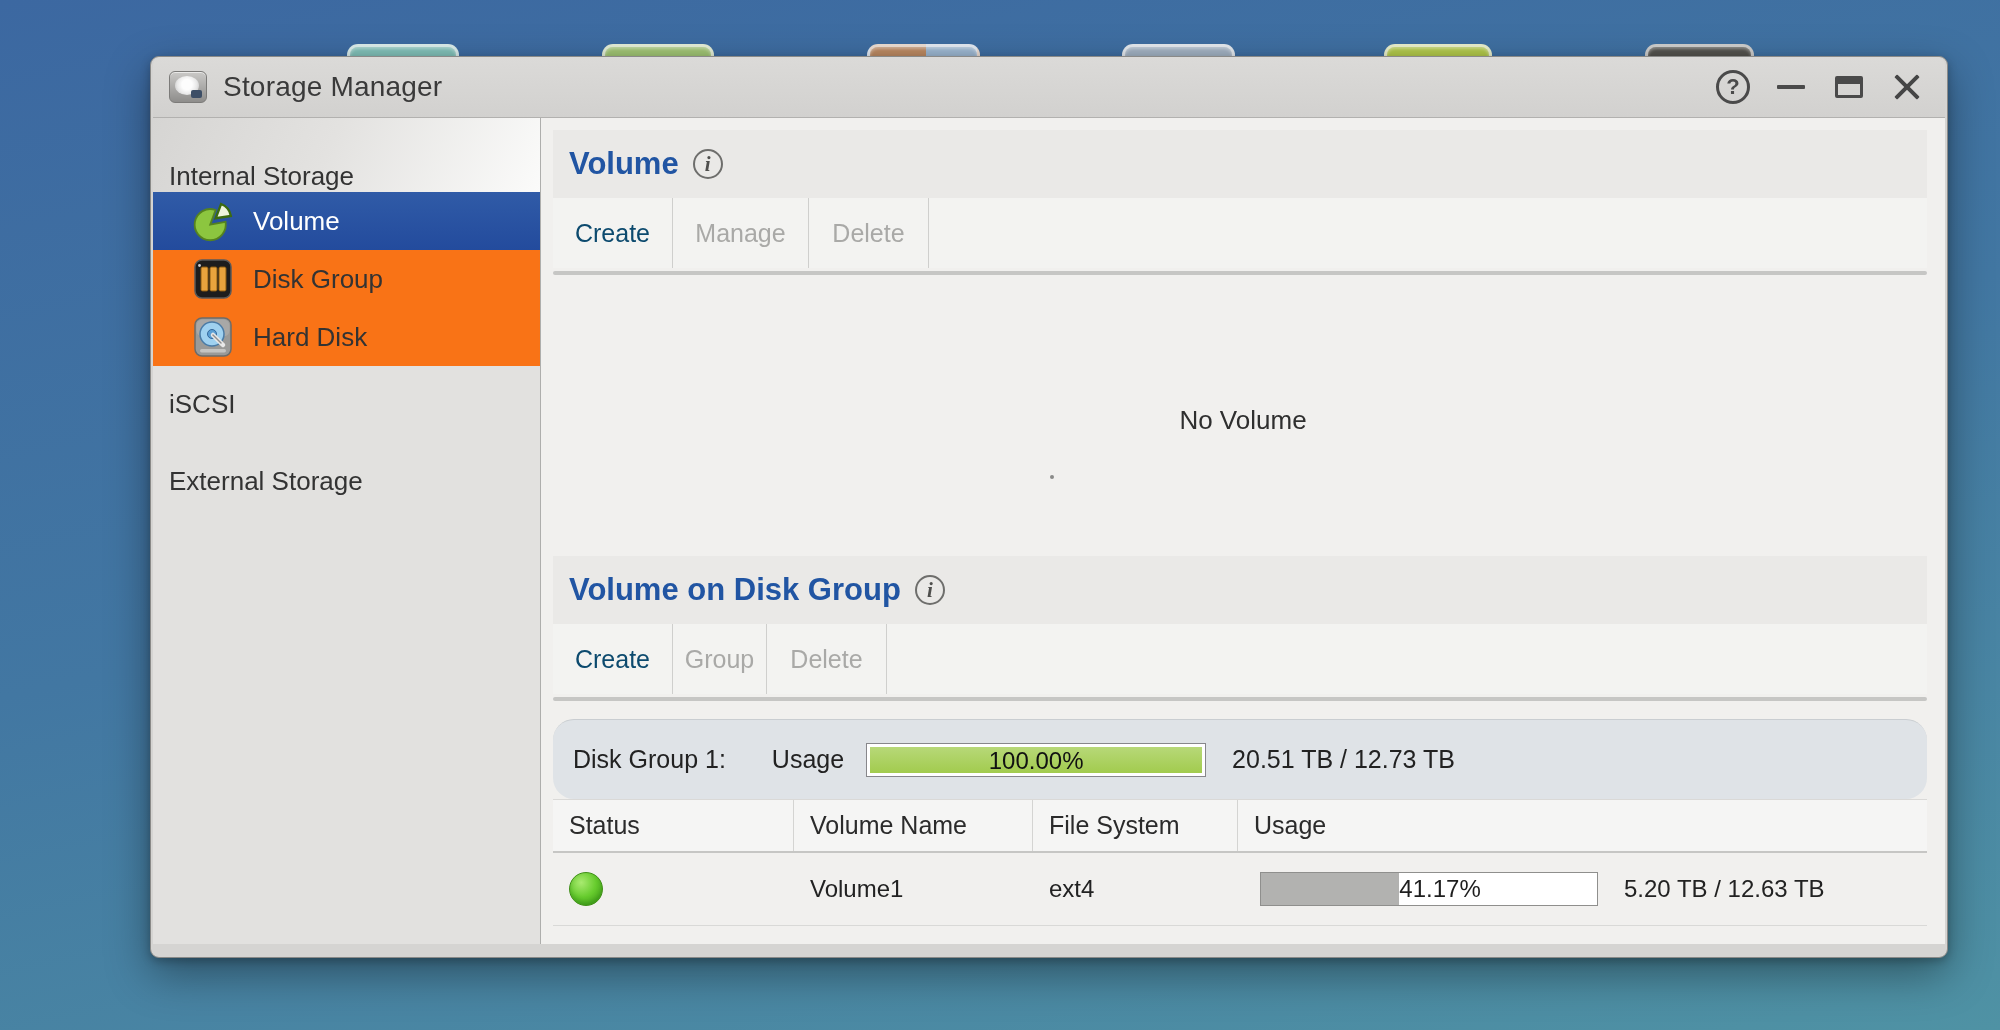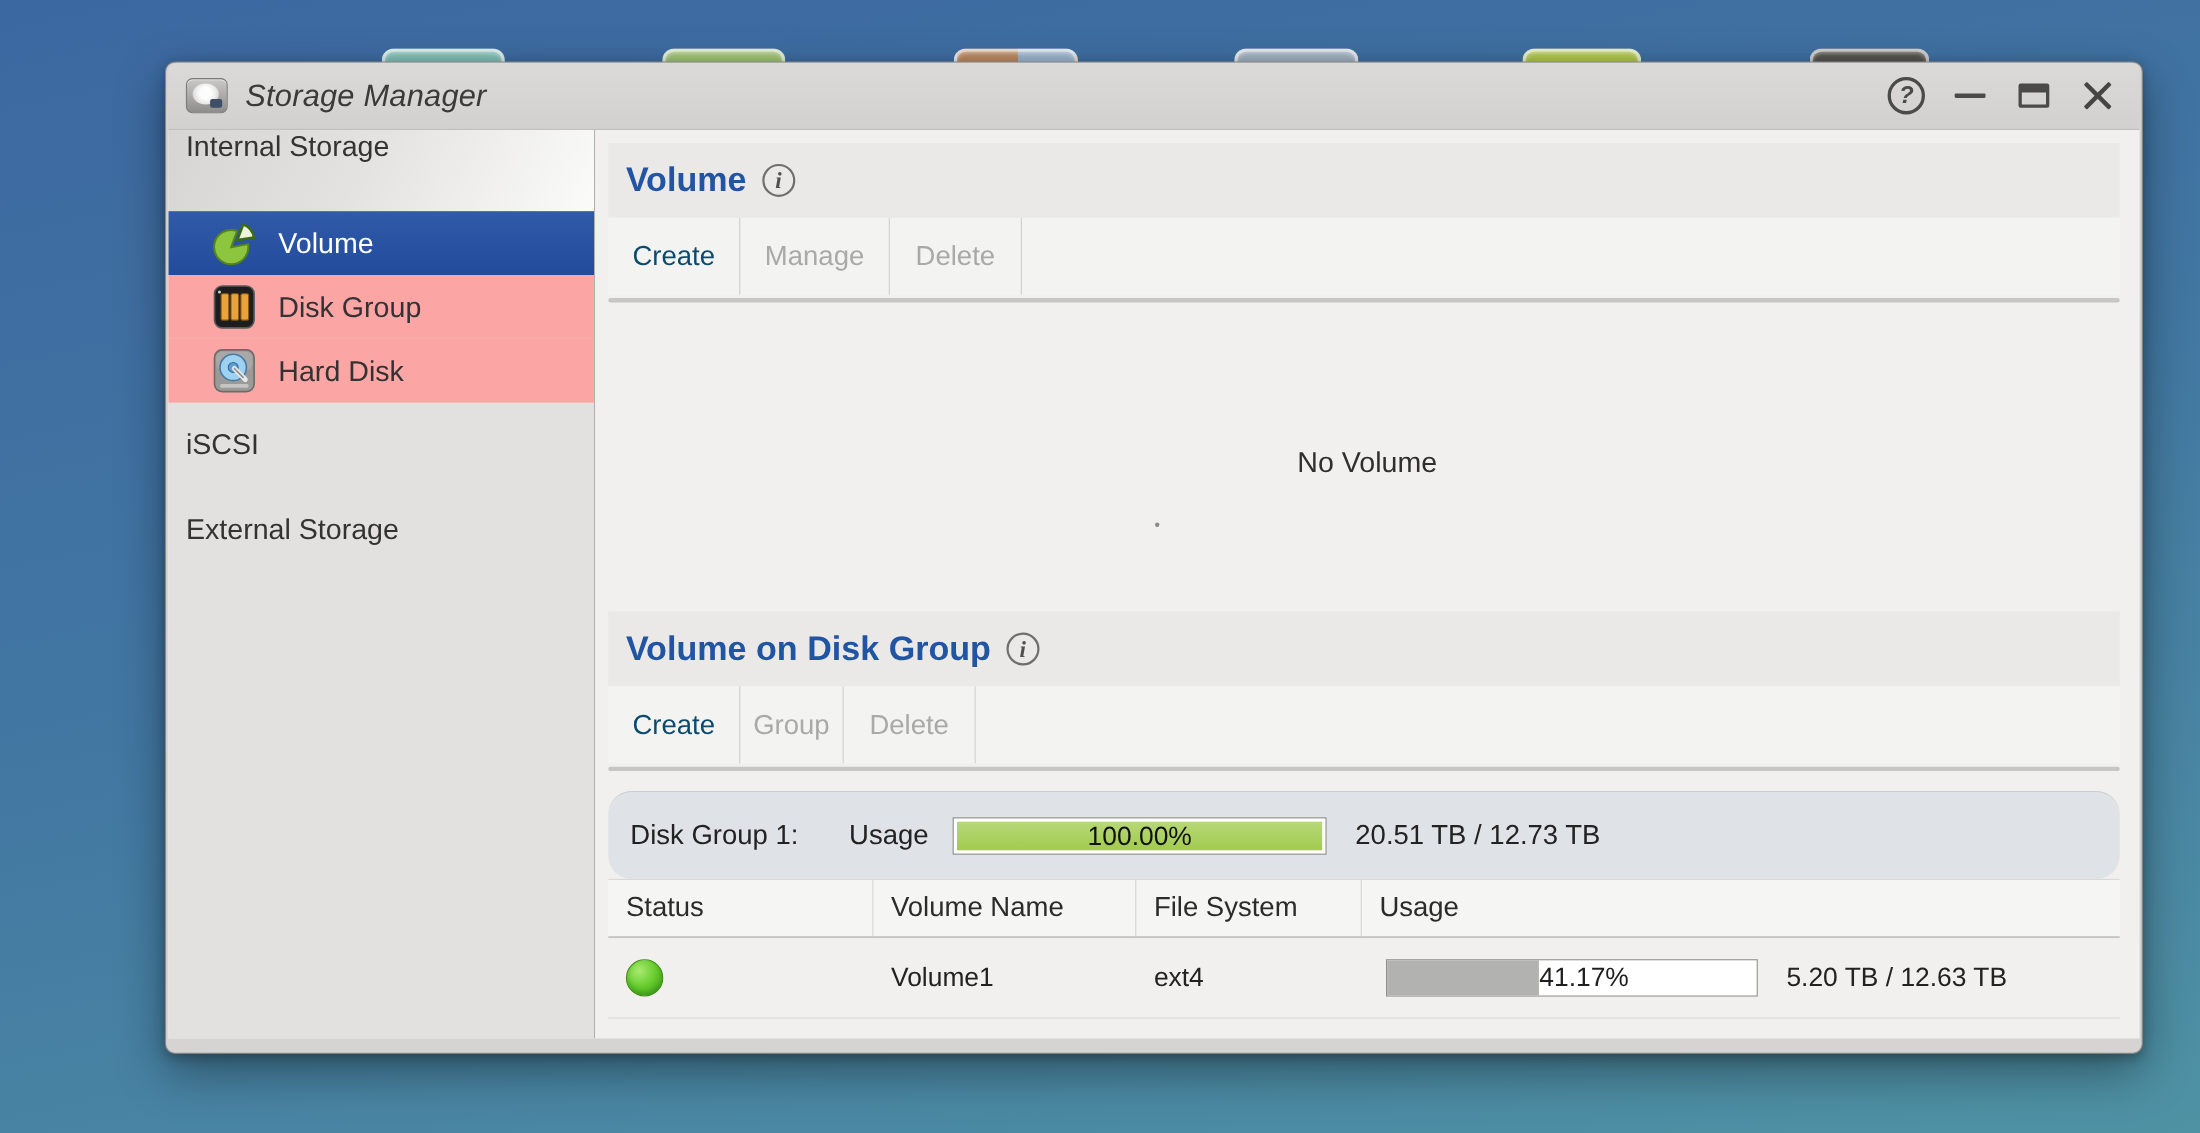--- a/index.html
+++ b/index.html
@@ -17,21 +17,21 @@
   .di-2{left:867px;width:113px;} .di-3{left:1122px;width:113px;}
   .di-4{left:1384px;width:108px;} .di-5{left:1645px;width:109px;}
 
   
   .window { position:absolute; left:150px; top:56px; width:1798px; height:902px;
     background:#d5d4d2; border:1px solid #8a8a88; border-radius:9px;
     padding:0 2px 12px 2px;
     box-shadow:0 16px 44px rgba(0,0,0,.38), 0 3px 10px rgba(0,0,0,.25); }
 
   .titlebar { height:60px; display:flex; align-items:center; padding:16px 16px;
-    background:linear-gradient(180deg,#dbdad8,#d2d1cf); border-radius:8px 8px 0 0;font-style:italic; }
+    background:linear-gradient(180deg,#dbdad8,#d2d1cf); border-radius:8px 8px 0 0; }
   .app-icon { width:38px; height:32px; border-radius:6px; position:relative;
     background:linear-gradient(180deg,#cac9c7,#8e8d8b); border:1px solid #7c7b79;
     box-shadow:inset 0 1px 0 rgba(255,255,255,.6); }
   .app-icon::before { content:""; position:absolute; left:5px; top:4px; width:24px; height:19px;
     border-radius:50%;
     background:radial-gradient(circle at 50% 45%, #fdfdfd 0 32%, #e9e9e9 60%, #b5b5b5 100%); }
   .app-icon::after { content:""; position:absolute; right:4px; bottom:4px; width:11px; height:8px;
     background:#3d4e66; border-radius:2px; }
   .win-title { margin-left:16px; font-size:28px; color:#3a3a3a; letter-spacing:.2px; }
 
@@ -48,24 +48,24 @@
   .close-glyph::before{ transform:rotate(45deg);} .close-glyph::after{ transform:rotate(-45deg);}
 
   .window-body { display:flex; height:827px; border-top:1px solid #b2b1af;
     background:#f1f0ee; overflow:hidden; }
 
   
   .sidebar { width:388px; flex:0 0 388px; background:#e2e1df; border-right:1px solid #aeaeac;
     font-size:26px; color:#333; }
   .sb-overview { height:77px; display:flex; align-items:center; padding-left:16px;
     border-bottom:1px solid #bdbdbb; background:#e3e2e0; }
-  .sb-internal { height:74px; display:flex; align-items:flex-start; padding-left:16px;
+  .sb-internal { height:74px; display:flex; align-items:flex-end; padding-left:16px;
     background:linear-gradient(115deg,#d6d5d3 0%,#e3e2e0 45%,#fbfbfa 100%); }
   .sb-item { height:58px; display:flex; align-items:center; padding-left:38px;
-    background:#fca5a5; cursor:pointer; }
+    background:#f97316; cursor:pointer; }
   .sb-item.selected { background:linear-gradient(180deg,#305ba7,#234b9d); color:#fff; }
   .sb-icon { width:44px; height:44px; margin-right:18px; flex:0 0 44px; }
   .sb-plain { height:77px; display:flex; align-items:center; padding-left:16px; }
 
   
   .main { flex:1; display:flex; flex-direction:column; background:#f1f0ee; }
   .band { height:68px; margin:12px 18px 0 12px; background:#eae9e7;
     display:flex; align-items:center; padding-left:16px; }
   .band:first-child { margin-top:12px; }
   .band-title { color:#2155a3; font-size:31px; font-weight:600; }

